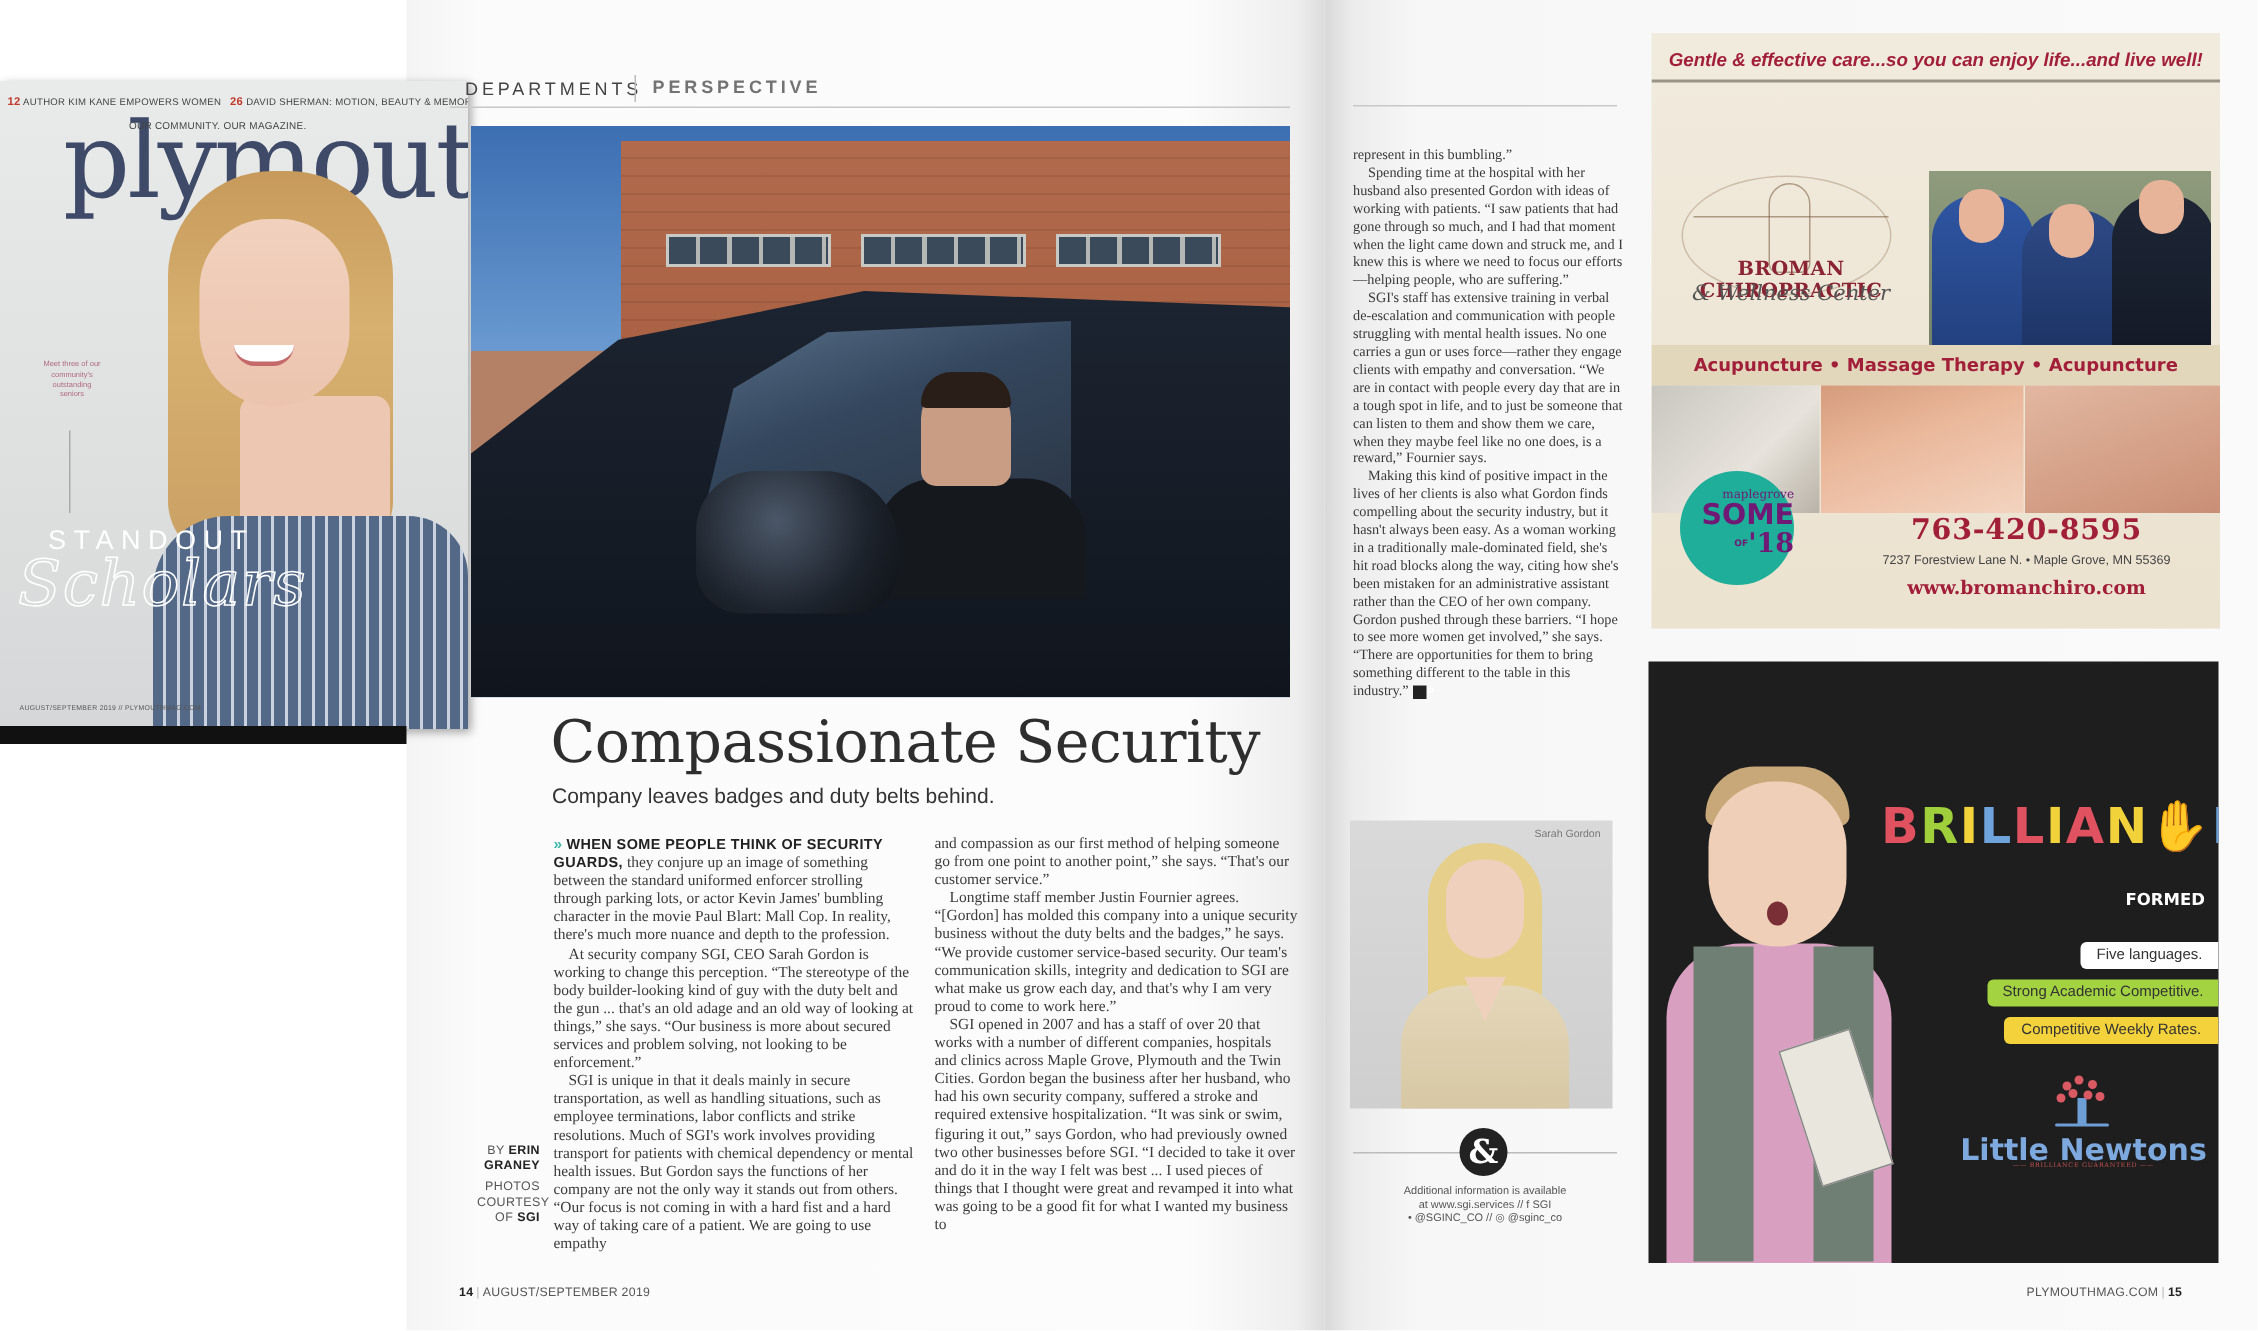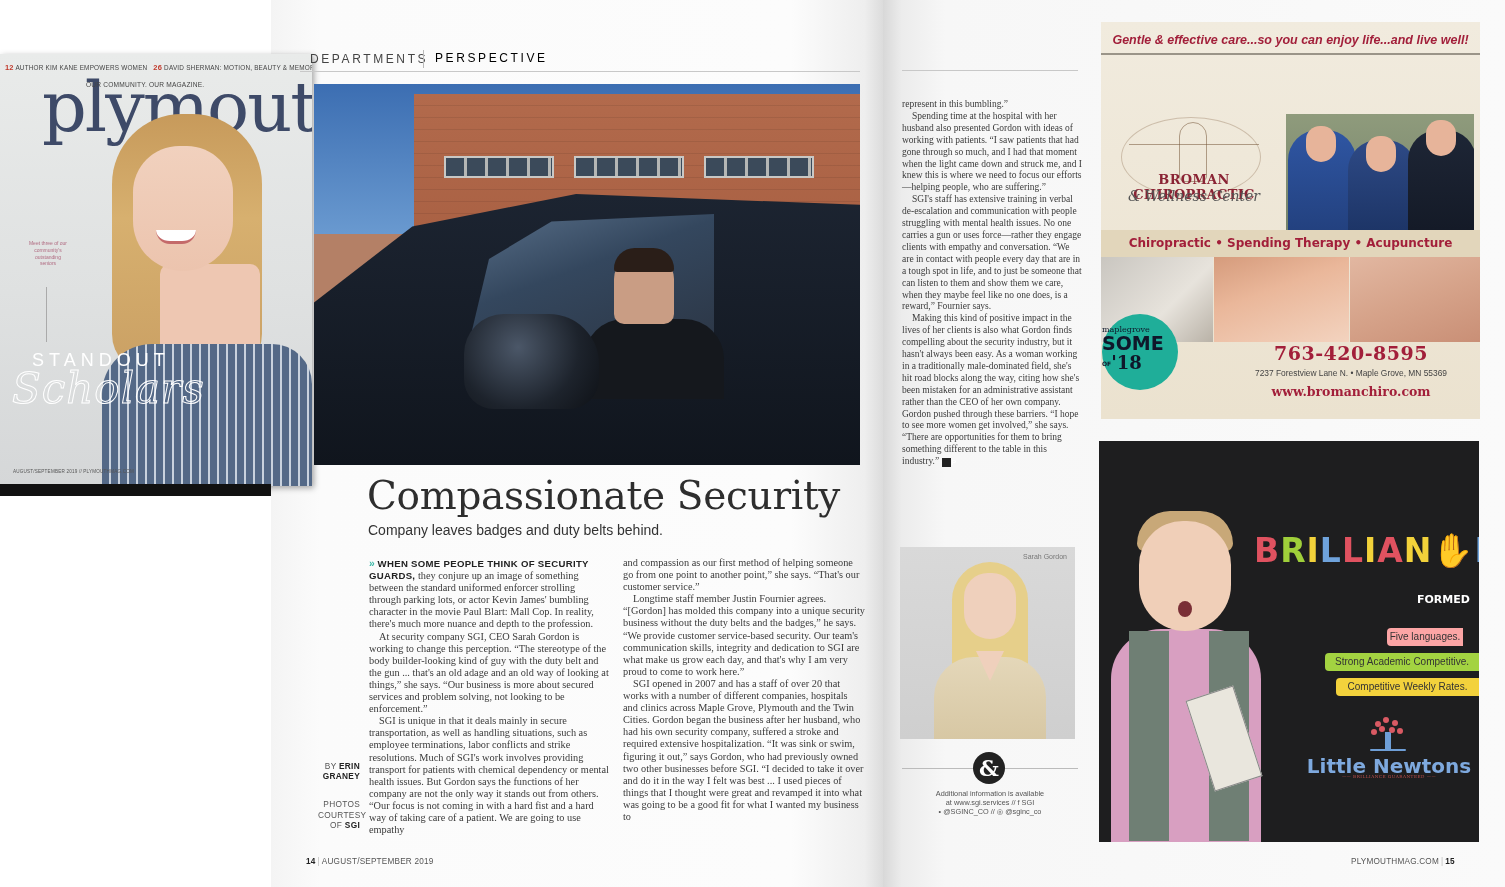--- a/index.html
+++ b/index.html
@@ -25,21 +25,21 @@
   .cover-blurb { position: absolute; left: 28px; top: 186px; width: 40px; font-family: "Liberation Sans", sans-serif; font-size: 5px; color: #b06a80; text-align: center; line-height: 1.35; }
   .cover-vline { position: absolute; left: 46px; top: 233px; width: 1px; height: 55px; background: #aaa; }
   .cover-standout { position: absolute; left: 32px; top: 296px; font-family: "Liberation Sans", sans-serif; font-size: 18px; letter-spacing: 5px; color: #fff; }
   .cover-scholars { position: absolute; left: 12px; top: 310px; font-family: "DejaVu Serif", serif; font-style: italic; font-size: 42px; color: transparent; -webkit-text-stroke: 1px #fff; letter-spacing: 1px; }
   .cover-date { position: absolute; left: 13px; top: 415px; font-family: "Liberation Sans", sans-serif; font-size: 4.6px; color: #555; letter-spacing: 0.2px; }
 
   
   .dept-header { position: absolute; left: 300px; top: 50px; width: 560px; height: 22px; border-bottom: 1px solid #c8c8c8; font-family: "Liberation Sans", sans-serif; font-size: 12px; letter-spacing: 2.6px; }
   .dept-header .dept { color: #444; position: absolute; left: 10px; top: 2px; }
   .dept-header .sep { position: absolute; left: 123px; top: 0; width: 1px; height: 18px; background: #bbb; }
-  .dept-header .sect { position: absolute; left: 135px; top: 1px; color: #000000; font-weight: normal; text-align: center; }
+  .dept-header .sect { position: absolute; left: 135px; top: 1px; color: #737373; font-weight: bold; text-align: center; }
 
   
   .hero { position: absolute; left: 314px; top: 84px; width: 546px; height: 381px; overflow: hidden; background: linear-gradient(180deg, #3c6eb2 0%, #6a9ad0 40%, #9cbde2 65%, #c6d8ea 100%); }
   .hero .bldg { position: absolute; left: 100px; top: 10px; width: 450px; height: 220px; background: linear-gradient(180deg, #b26a4c 0%, #a55c3f 100%); }
   .hero .bldg-stripe { position: absolute; left: 100px; top: 10px; width: 450px; height: 220px; background: repeating-linear-gradient(180deg, transparent 0px, transparent 11px, rgba(0,0,0,0.08) 11px, rgba(0,0,0,0.08) 12px); }
   .hero .bldg-low { position: absolute; left: 0; top: 150px; width: 120px; height: 80px; background: #b48066; }
   .hero .win { position: absolute; height: 22px; width: 110px; top: 72px; background: repeating-linear-gradient(90deg, #3b4a5a 0px, #3b4a5a 18px, #b5b7b5 18px, #b5b7b5 21px); border: 2px solid #c8c8c5; }
   .hero .car { position: absolute; left: 0; top: 110px; width: 546px; height: 271px; background: linear-gradient(180deg, #1c2431 0%, #10151d 100%); clip-path: polygon(0 40%, 18% 12%, 48% 0%, 100% 4%, 100% 100%, 0 100%); }
   .hero .carwin { position: absolute; left: 150px; top: 130px; width: 250px; height: 150px; background: linear-gradient(160deg, #59708a 0%, #34475e 40%, #2b3442 100%); clip-path: polygon(10% 30%, 35% 5%, 100% 0, 100% 100%, 0 100%); }
   .hero .driver { position: absolute; left: 300px; top: 170px; width: 60px; height: 70px; border-radius: 25px 25px 10px 10px; background: #c99d84; }
@@ -54,21 +54,21 @@
   
   .col { position: absolute; font-family: "Liberation Serif", serif; font-size: 10.3px; line-height: 12.1px; color: #3a3a3a; text-align: left; }
   .col p { text-indent: 10px; }
   .col p.noindent { text-indent: 0; }
   .col1 { left: 369px; top: 558px; width: 240px; }
   .col2 { left: 623px; top: 557px; width: 242px; }
   .lead-cap { font-family: "Liberation Sans", sans-serif; font-weight: bold; font-size: 9.6px; color: #222; letter-spacing: 0.3px; }
   .lead-arrow { color: #3cb8a8; font-family: "Liberation Sans", sans-serif; font-weight: bold; }
   .byline { position: absolute; left: 318px; top: 761px; width: 42px; text-align: right; font-family: "Liberation Sans", sans-serif; font-size: 8.3px; line-height: 10.2px; color: #555; letter-spacing: 0.3px; }
   .byline b { color: #222; }
-  .byline .photos { margin-top: 18px; display: block; }
+  .byline .photos { margin-top: 4px; display: block; }
 
   .folio-left { position: absolute; left: 306px; top: 857px; font-family: "Liberation Sans", sans-serif; font-size: 8.2px; color: #555; letter-spacing: 0.2px; }
   .folio-left b { color: #222; }
   .folio-right { position: absolute; left: 1351px; top: 857px; font-family: "Liberation Sans", sans-serif; font-size: 8.2px; color: #555; letter-spacing: 0.2px; }
   .folio-right b { color: #222; }
   .folio-sep { color: #bbb; margin: 0 2px; }
 
   
   .rp-rule { position: absolute; left: 902px; top: 70px; width: 176px; height: 1px; background: #c8c8c8; }
   .col3 { left: 902px; top: 99px; width: 180px; font-size: 9.5px; line-height: 11.9px; }
@@ -94,21 +94,21 @@
   .ad1 .vitruvian-figure { position: absolute; left: 78px; top: 100px; width: 28px; height: 60px; border: 1px solid rgba(120,90,60,0.55); border-radius: 14px 14px 6px 6px; }
   .ad1 .vitruvian-arms { position: absolute; left: 28px; top: 122px; width: 130px; height: 1px; background: rgba(120,90,60,0.55); }
   .ad1 .brand { position: absolute; left: 8px; top: 150px; width: 170px; text-align: center; font-family: "DejaVu Serif", serif; font-weight: bold; font-size: 13px; color: #8a2334; letter-spacing: 0.3px; }
   .ad1 .brand-sub { position: absolute; left: 8px; top: 166px; width: 170px; text-align: center; font-family: "DejaVu Serif", serif; font-style: italic; font-size: 14px; color: #555; }
   .ad1 .doctors { position: absolute; left: 185px; top: 92px; width: 188px; height: 116px; background: linear-gradient(180deg, #8f9b7c 0%, #74826a 100%); overflow: hidden; }
   .ad1 .doc { position: absolute; bottom: 0; width: 68px; height: 100px; border-radius: 30px 30px 0 0; background: linear-gradient(180deg, #2e4a86 0%, #1d3567 100%); }
   .ad1 .doc-head { position: absolute; width: 30px; height: 36px; border-radius: 15px 15px 16px 16px; background: #e7b49a; }
   .ad1 .services { position: absolute; left: 0; top: 208px; width: 100%; height: 27px; background: #e2d6bb; text-align: center; font-family: "DejaVu Sans", sans-serif; font-weight: bold; font-size: 12px; line-height: 27px; color: #a21f3a; }
   .ad1 .photos { position: absolute; left: 0; top: 235px; width: 100%; height: 85px; }
   .ad1 .ph { position: absolute; top: 0; height: 85px; }
-  .ad1 .best { position: absolute; left: 1px; top: 292px; width: 76px; height: 76px; border-radius: 50%; background: #1fae99; color: #0f172a; text-align: left; font-family: "DejaVu Serif", serif; }
+  .ad1 .best { position: absolute; left: 19px; top: 292px; width: 76px; height: 76px; border-radius: 50%; background: #1fae99; color: #701a75; text-align: right; font-family: "DejaVu Serif", serif; }
   .ad1 .best .mg { font-size: 8px; margin-top: 11px; line-height: 9px; }
   .ad1 .best .b1 { font-family: "DejaVu Sans", sans-serif; font-weight: bold; font-size: 19px; line-height: 19px; }
   .ad1 .best .b2 { font-size: 18px; line-height: 20px; font-weight: bold; }
   .ad1 .best .of { font-family: "DejaVu Sans", sans-serif; font-size: 6px; font-weight: bold; vertical-align: middle; }
   .ad1 .phone { position: absolute; left: 130px; top: 320px; width: 240px; text-align: center; font-family: "DejaVu Serif", serif; font-weight: bold; font-size: 19px; color: #a21f3a; letter-spacing: 0.5px; }
   .ad1 .addr { position: absolute; left: 120px; top: 346px; width: 260px; text-align: center; font-family: "Liberation Sans", sans-serif; font-size: 8.4px; color: #444; }
   .ad1 .web { position: absolute; left: 130px; top: 362px; width: 240px; text-align: center; font-family: "DejaVu Serif", serif; font-weight: bold; font-size: 12.5px; color: #a21f3a; }
 
   
   .ad2 { position: absolute; left: 1099px; top: 441px; width: 380px; height: 401px; background: #1e1e1f; overflow: hidden; }
@@ -246,21 +246,21 @@
   <div class="brand">BROMAN CHIROPRACTIC</div>
   <div class="brand-sub">&amp; Wellness Center</div>
   <div class="doctors">
     <div class="doc" style="left:2px; background:linear-gradient(180deg,#2f56a3 0%,#23417f 100%);"></div>
     <div class="doc-head" style="left:20px; top:12px;"></div>
     <div class="doc" style="left:62px; height:90px;"></div>
     <div class="doc-head" style="left:80px; top:22px;"></div>
     <div class="doc" style="left:122px; background:linear-gradient(180deg,#1e2636 0%,#141a27 100%);"></div>
     <div class="doc-head" style="left:140px; top:6px;"></div>
   </div>
-  <div class="services">Chiropractic  •  Spending Therapy  •  Acupuncture</div>
+  <div class="services">Acupuncture  •  Massage Therapy  •  Acupuncture</div>
   <div class="photos">
     <div class="ph" style="left:0; width:112px; background:linear-gradient(135deg,#c9c6c0 0%,#e7e3dc 60%,#b9b2a7 100%);"></div>
     <div class="ph" style="left:113px; width:135px; background:linear-gradient(160deg,#d59b7c 0%,#eab79a 40%,#f3d3bf 100%);"></div>
     <div class="ph" style="left:249px; width:130px; background:linear-gradient(160deg,#e2b7a1 0%,#d6a38a 50%,#c98f76 100%);"></div>
   </div>
   <div class="best">
     <div class="mg">maplegrove</div>
     <div class="b1">SOME</div>
     <div class="b2"><span class="of">OF</span><span>'18</span></div>
   </div>
@@ -276,21 +276,21 @@
   <div class="kid-hair"></div>
   <div class="kid-head"></div>
   <div class="kid-mouth"></div>
   <div class="book"></div>
 
   <div class="brill">
     <span style="color:#e05260;">B</span><span style="color:#9fcf3a;">R</span><span style="color:#f2d23a;">I</span><span style="color:#6fa3dc;">L</span><span style="color:#e05260;">L</span><span style="color:#f2d23a;">I</span><span style="color:#e05260;">A</span><span style="color:#f2d23a;">N</span><span style="color:#9fcf3a;">✋</span><span style="color:#6fa3dc;">E</span>
   </div>
   <div class="formed">FORMED</div>
 
-  <div class="pill" style="left:288px; top:187px; width:76px; background:#fca5a5;">Five languages.</div>
+  <div class="pill" style="left:288px; top:187px; width:92px; background:#ffffff;">Five languages.</div>
   <div class="pill" style="left:226px; top:212px; width:154px; background:#a3d341;">Strong Academic Competitive.</div>
   <div class="pill" style="left:237px; top:237px; width:143px; background:#f3d23c;">Competitive Weekly Rates.</div>
 
   <div class="tree">
     <div class="trunk"></div>
     <div class="ground"></div>
     <div class="leaf" style="left:8px; top:4px;"></div>
     <div class="leaf" style="left:16px; top:0px;"></div>
     <div class="leaf" style="left:25px; top:3px;"></div>
     <div class="leaf" style="left:4px; top:12px;"></div>

